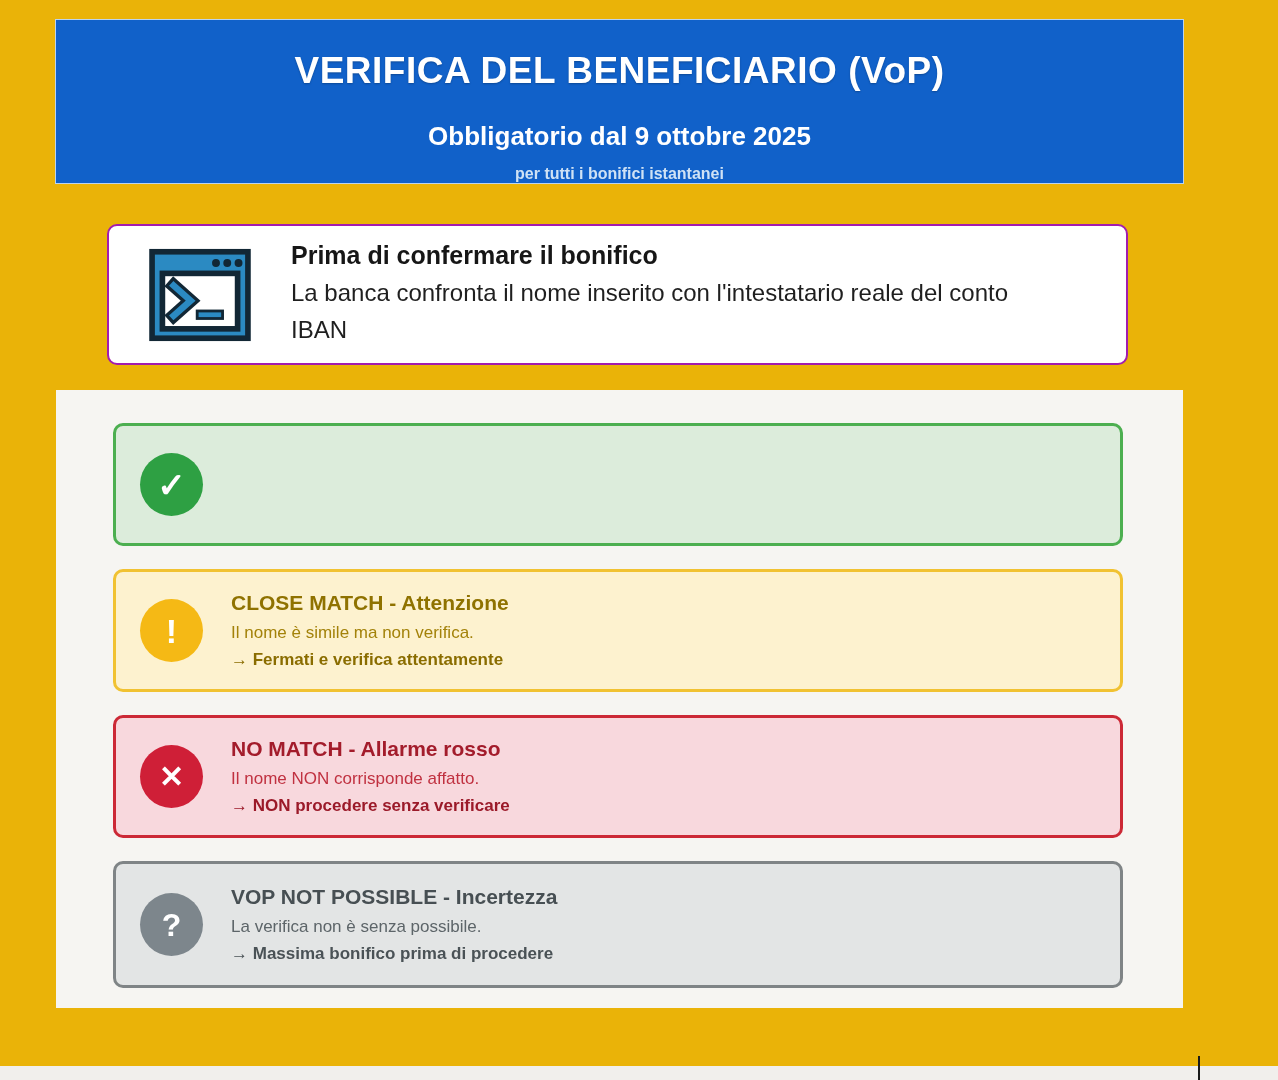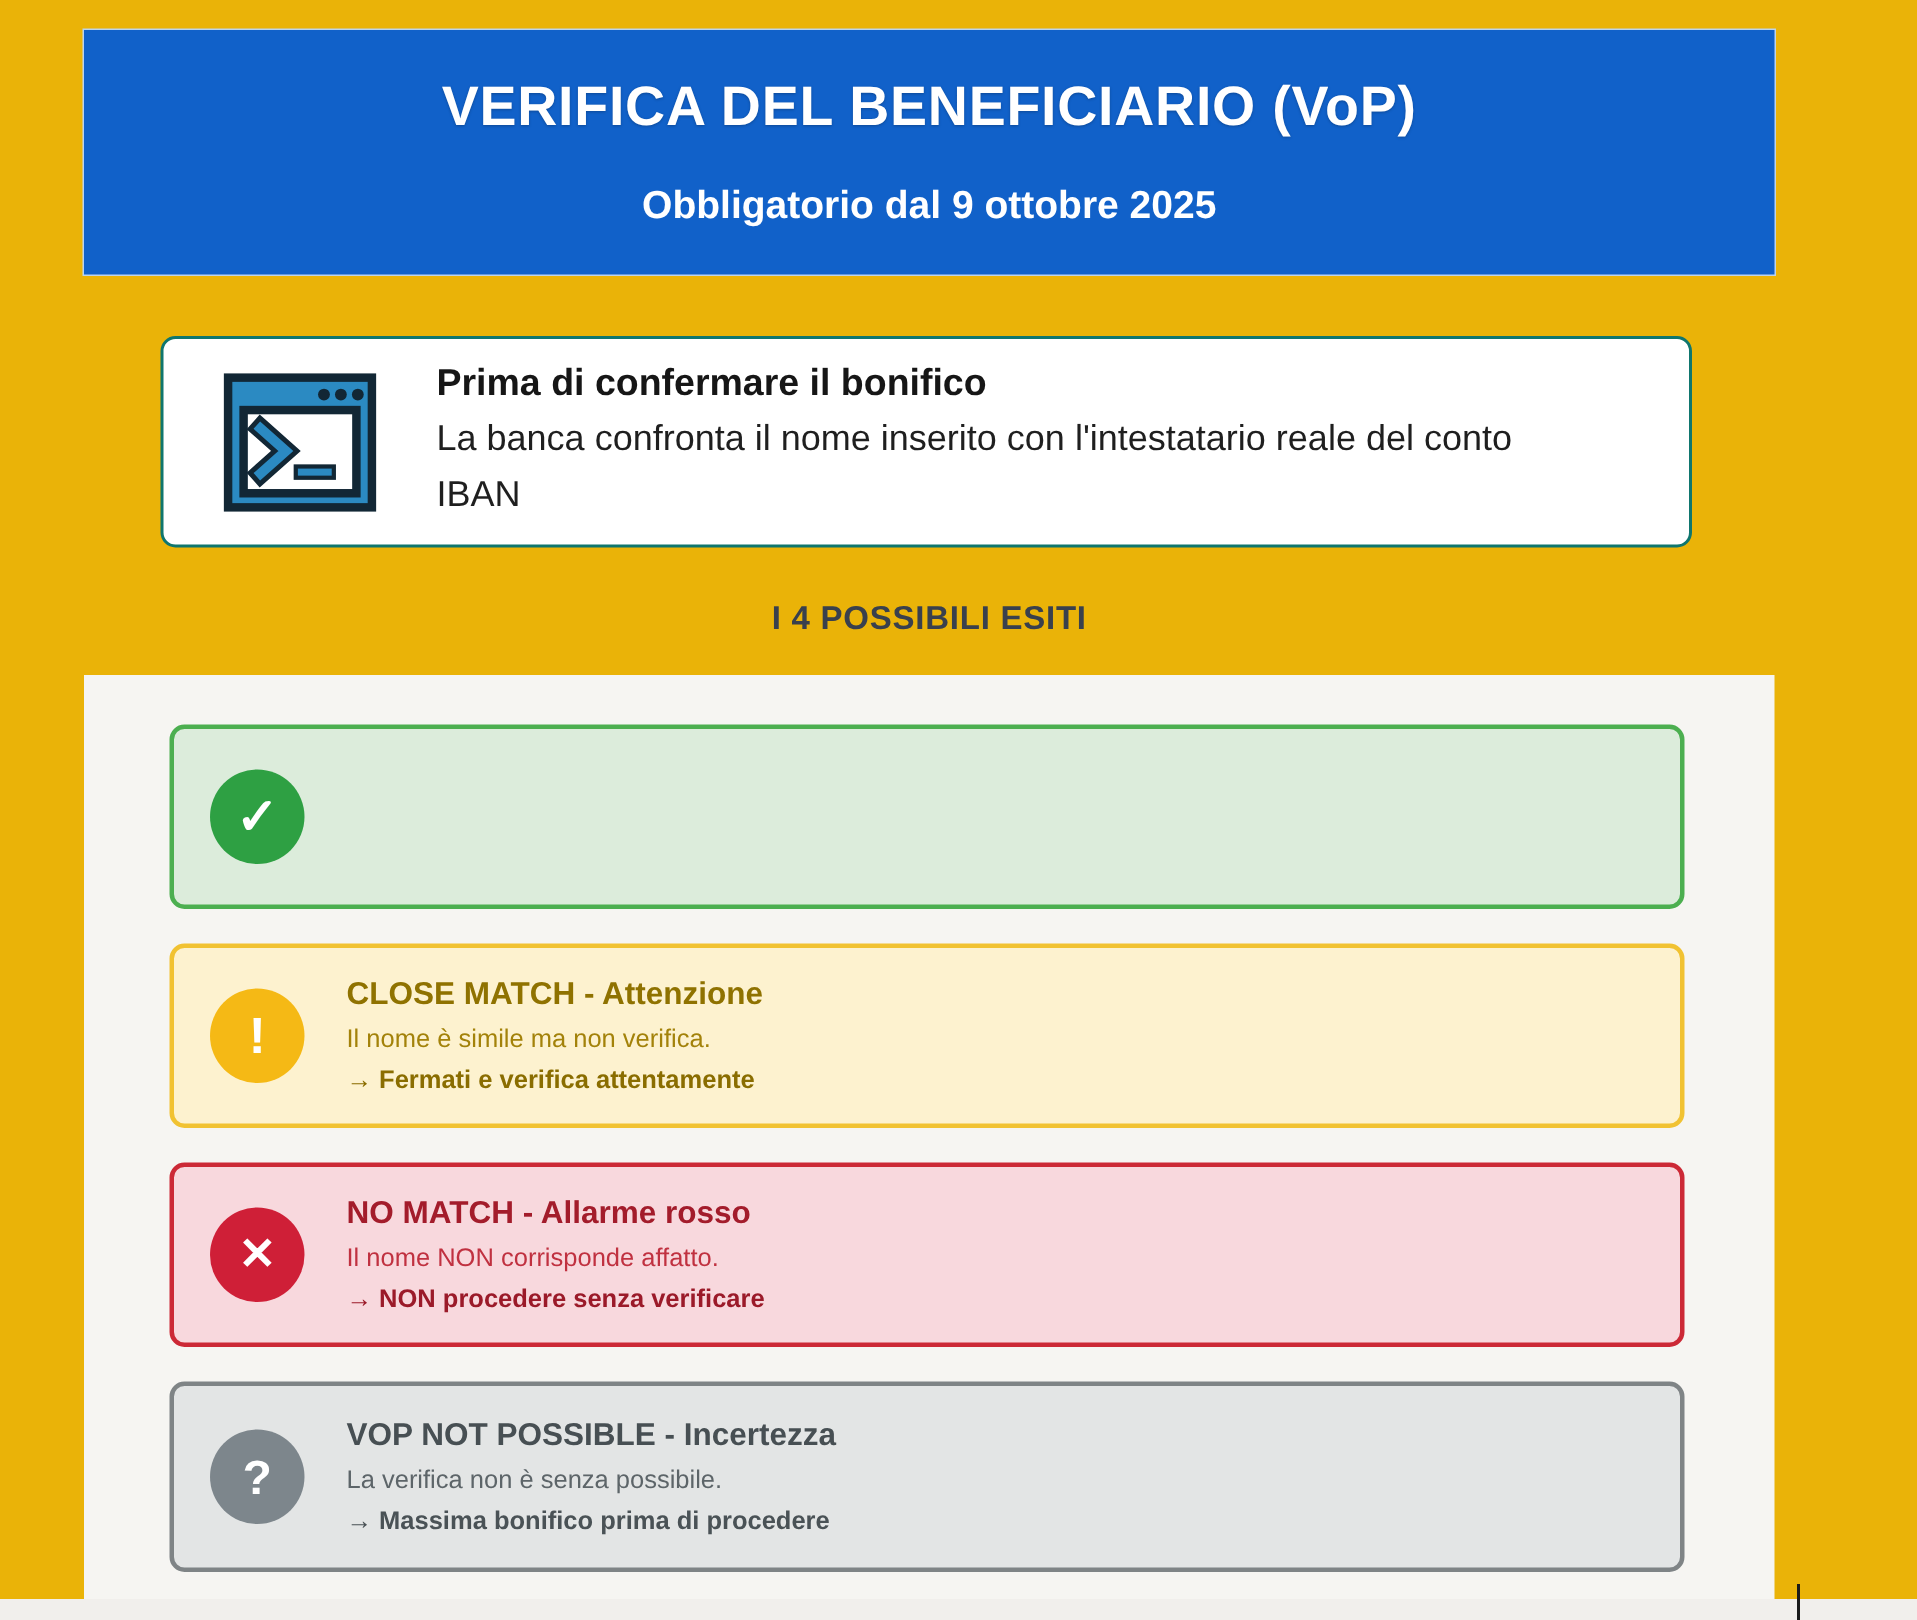--- a/index.html
+++ b/index.html
@@ -30,21 +30,21 @@
   }
   .banner-tagline {
     color: #cfe2f5; font-size: 16px; font-weight: bold; margin-top: 13px;
   }
 
   
   .intro-card {
     margin: 41px 55px 0 51px;
     width: 1021px; height: 141px;
     background: #ffffff;
-    border: 2px solid #0f766e;
+    border: 2px solid #a21caf;
     border-radius: 10px;
     display: flex; align-items: center;
     padding-left: 36px;
   }
   .intro-icon { width: 110px; height: 94px; flex: 0 0 auto; }
   .intro-text { margin-left: 36px; padding-right: 40px; }
   .intro-title { font-size: 25px; font-weight: bold; color: #161616; margin-bottom: 4px; }
   .intro-body  { font-size: 24px; color: #1f1f1f; line-height: 37px; max-width: 760px; }
 
   
@@ -117,40 +117,40 @@
 </style>
 </head>
 <body>
 
 <div class="page">
   <div class="column">
 
     <div class="banner">
       <div class="banner-title">VERIFICA DEL BENEFICIARIO (VoP)</div>
       <div class="banner-subtitle">Obbligatorio dal 9 ottobre 2025</div>
+      <div class="banner-tagline">per tutti i bonifici istantanei</div>
     </div>
 
     <div class="intro-card">
       <svg class="intro-icon" viewBox="0 0 110 100" aria-hidden="true">
         <rect x="4" y="4" width="102" height="92" fill="#2b8ac2" stroke="#122735" stroke-width="6"></rect>
         <circle cx="72" cy="16" r="4.2" fill="#122735"></circle>
         <circle cx="84" cy="16" r="4.2" fill="#122735"></circle>
         <circle cx="96" cy="16" r="4.2" fill="#122735"></circle>
         <rect x="15" y="27" width="80" height="59" fill="#ffffff" stroke="#122735" stroke-width="6"></rect>
         <polyline points="27,40 45,56 27,72" fill="none" stroke="#122735" stroke-width="14" stroke-linecap="square"></polyline>
         <polyline points="27,40 45,56 27,72" fill="none" stroke="#2b8ac2" stroke-width="7" stroke-linecap="square"></polyline>
         <rect x="52" y="67" width="27" height="8" fill="#2b8ac2" stroke="#122735" stroke-width="3"></rect>
       </svg>
       <div class="intro-text">
         <div class="intro-title">Prima di confermare il bonifico</div>
         <div class="intro-body">La banca confronta il nome inserito con l'intestatario reale del conto IBAN</div>
       </div>
     </div>
 
-    <div class="outcomes-heading">I 4 POSSIBILI ESITI</div>
 
     <div class="outcomes-panel">
 
       <div class="outcome-card green">
         <div class="outcome-icon">✓</div>
       </div>
 
       <div class="outcome-card yellow">
         <div class="outcome-icon">!</div>
         <div class="outcome-text">

